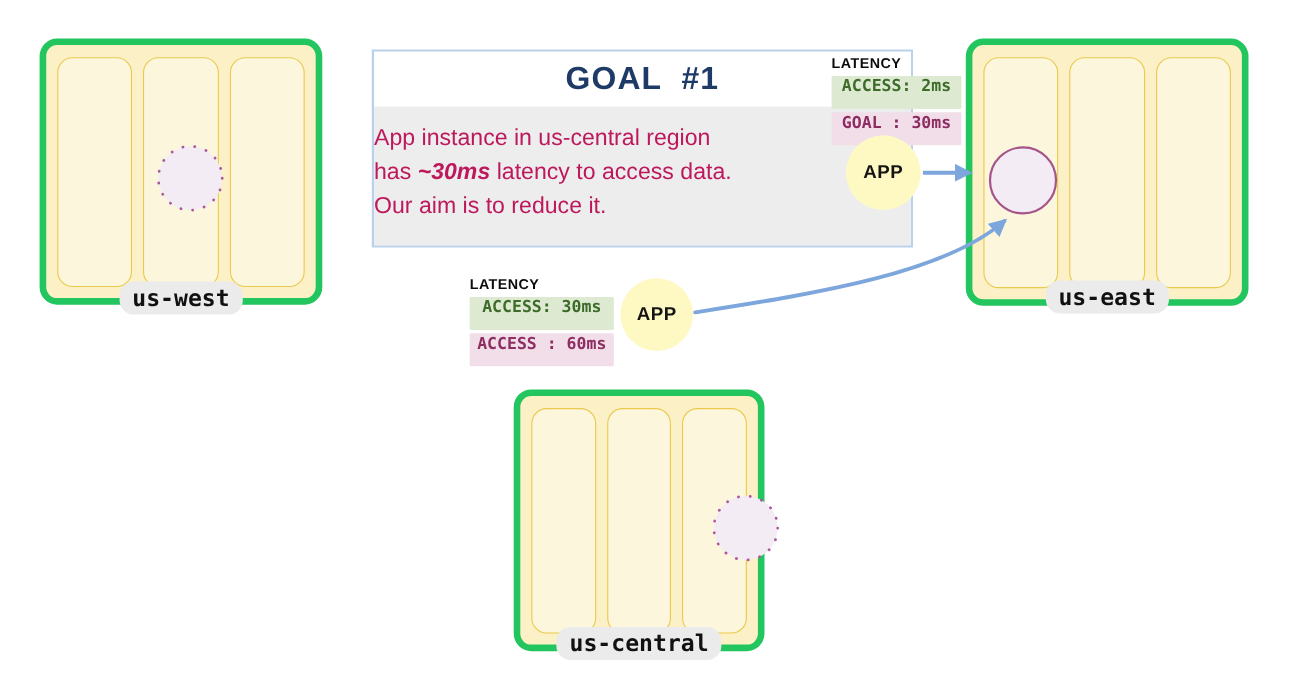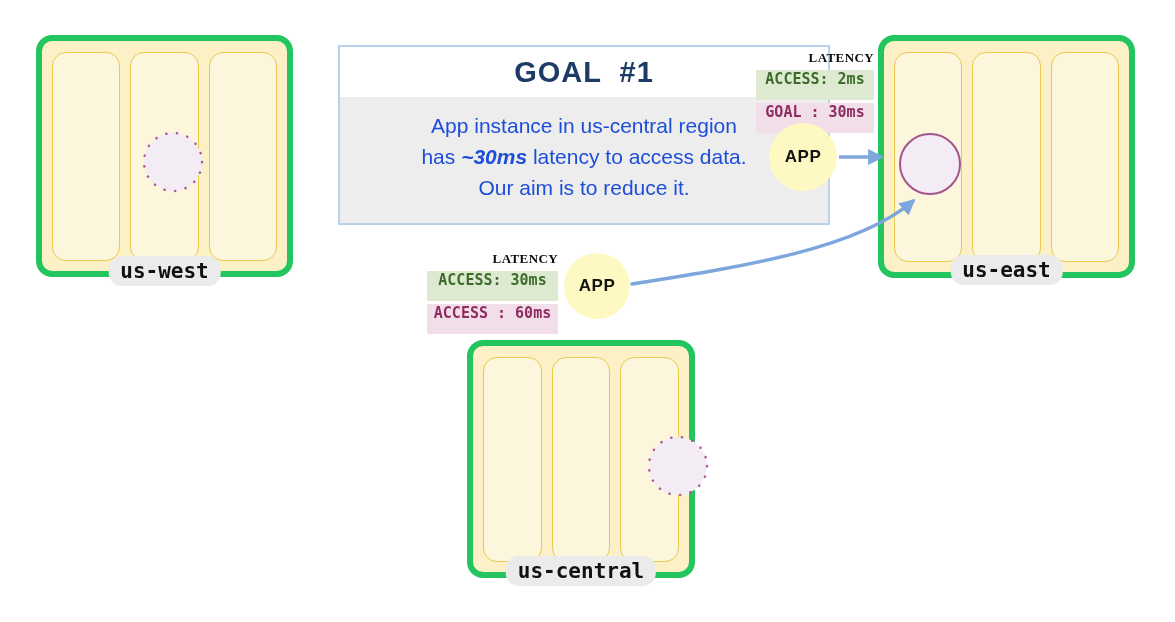--- a/index.html
+++ b/index.html
@@ -32,30 +32,29 @@
     position:absolute;left:338px;top:45px;width:492px;height:180px;
     border:2px solid #b9d1ea;box-sizing:border-box;background:#ffffff;
   }
   .goal-header{
     height:50px;display:flex;align-items:center;justify-content:center;background:#ffffff;
   }
   .goal-title{
     font-weight:bold;font-size:29px;color:#1e3a66;letter-spacing:1px;white-space:pre;
   }
   .goal-body{
-    height:126px;background:#ededed;text-align:center;
-    font-size:21px;color:#1d4ed8;line-height:31px;padding-top:13px;box-sizing:border-box;
+    height:126px;background:#ededed;
+    font-size:21px;color:#be185d;line-height:31px;padding-top:13px;box-sizing:border-box;
   }
   .goal-em{font-weight:bold;font-style:italic;margin-top:32px;}
   
   .latency{position:absolute;display:flex;flex-direction:column;gap:3px;}
   .latency-heading{
-    text-align:right;font-weight:bold;font-size:13px;letter-spacing:0.4px;color:#0c0c0c;
+    text-align:left;font-weight:bold;font-size:13px;letter-spacing:0.4px;color:#0c0c0c;
     margin-bottom:1px;
-    font-family:Liberation Serif, serif;
   }
   .chip{
     font-family:"DejaVu Sans Mono",monospace;font-weight:bold;font-size:15px;
     height:30px;line-height:19px;text-align:center;border-radius:1px;white-space:pre;
   }
   .chip-green{background:#dde9d1;color:#3d6b2a;}
   .chip-pink{background:#f1dee8;color:#8d2d62;}
   
   .app{
     position:absolute;border-radius:50%;background:#fef9c3;
@@ -87,21 +86,21 @@
       <div class="zone"></div>
       <div class="zone"></div>
       <div class="zone"></div>
     </div>
     <svg class="db" style="left:14px;top:91px" width="64" height="64">
       <circle cx="32" cy="32" r="30" fill="#f4ecf4" stroke="#a4548a" stroke-width="2"></circle>
     </svg>
     <div class="region-label" style="bottom:-13px">us-east</div>
   </div>
 
-  <div class="region" style="left:467px;top:340px;width:228px;height:238px">
+  <div class="region" style="left:467px;top:354px;width:228px;height:238px">
     <div class="zones">
       <div class="zone"></div>
       <div class="zone"></div>
       <div class="zone"></div>
     </div>
     <svg class="db" style="left:174px;top:89px" width="62" height="62">
       <circle cx="31" cy="31" r="29" fill="#f4ecf4" stroke="#ac589c" stroke-width="2.5" stroke-dasharray="0.2 10.6" stroke-linecap="round"></circle>
     </svg>
     <div class="region-label" style="bottom:-14px">us-central</div>
   </div>

